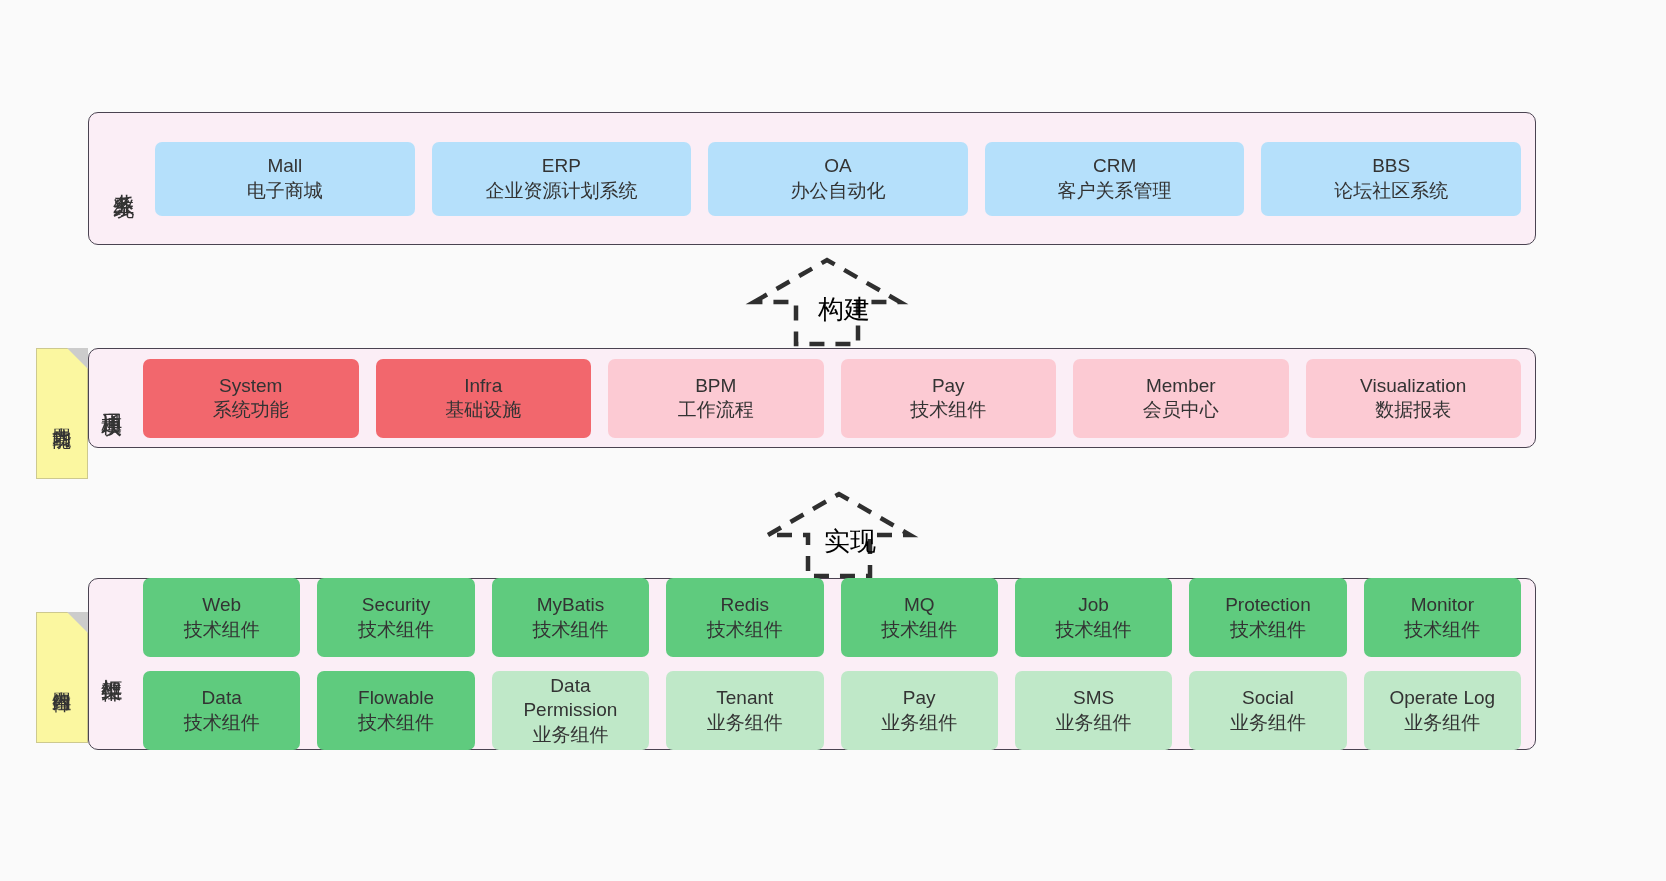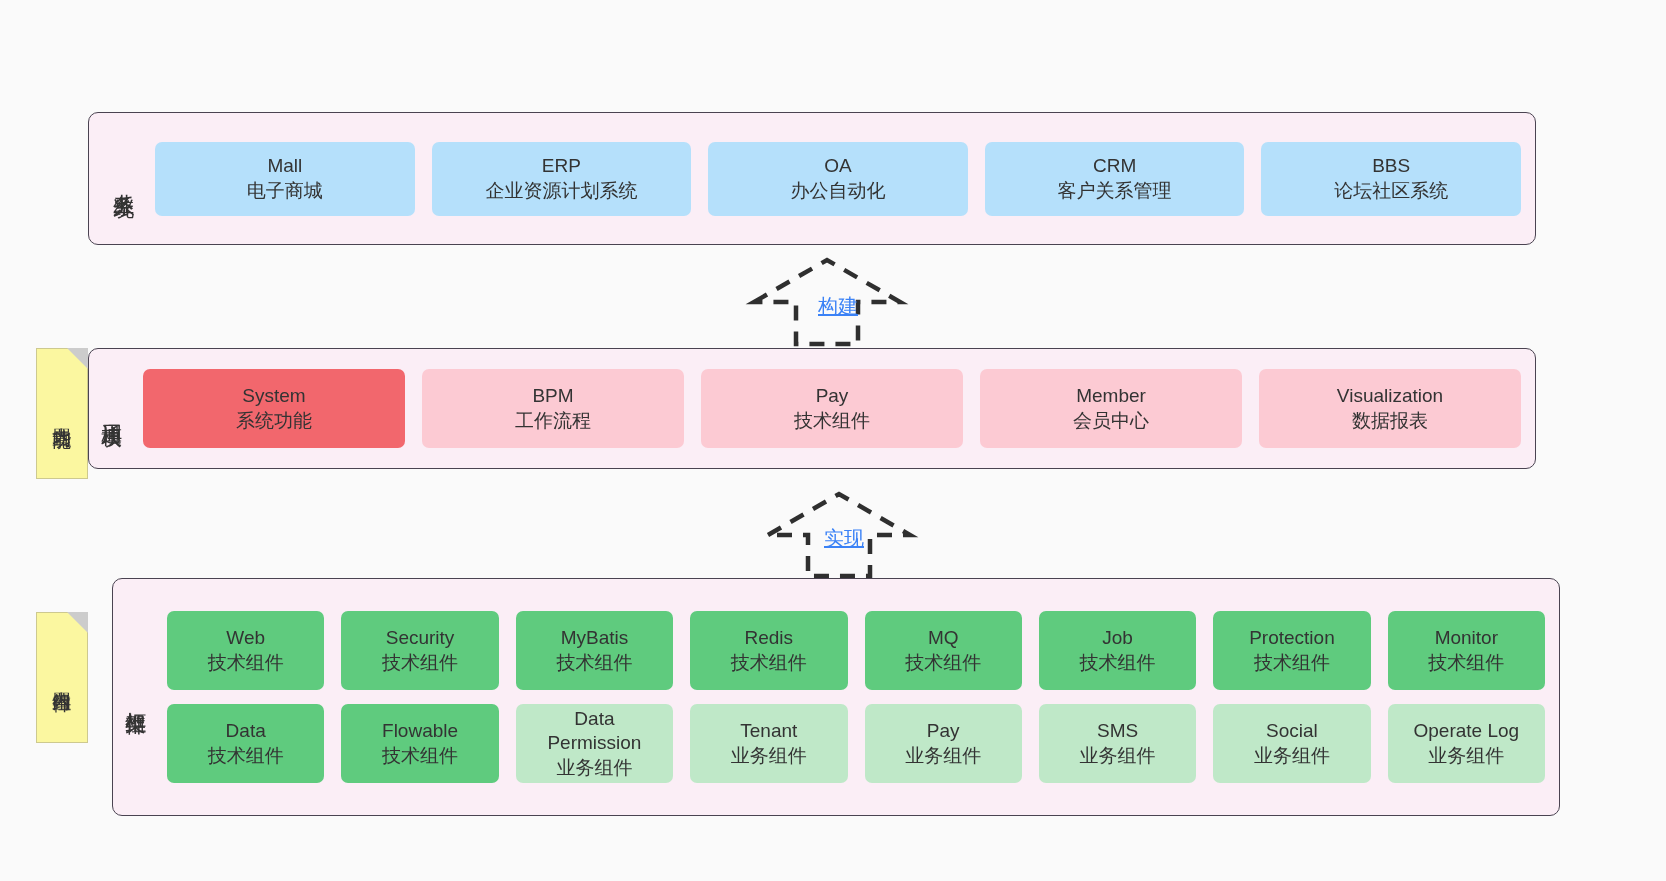--- a/index.html
+++ b/index.html
@@ -82,24 +82,24 @@
   .c-blue        { background: #b5e0fb; }
   .c-red         { background: #f2676d; }
   .c-pink        { background: #fccad3; }
   .c-green       { background: #5fcb7e; }
   .c-lightgreen  { background: #bfe8c8; }
 
   
   #layer-business { left: 88px;  top: 112px; width: 1448px; height: 133px; padding-left: 12px; }
   #layer-business .card { height: 74px; }
 
-  #layer-common   { left: 88px;  top: 348px; width: 1448px; height: 121px; }
+  #layer-common   { left: 88px;  top: 348px; width: 1448px; height: 100px; }
   #layer-common .card { height: 79px; }
 
-  #layer-framework{ left: 88px;  top: 578px; width: 1448px; height: 238px; margin-left: 24px; }
+  #layer-framework{ left: 88px;  top: 578px; width: 1448px; height: 172px; }
   #layer-framework .card { height: 79px; }
 
   
   .note {
     position: absolute;
     width: 52px;
     background: #fbf7a0;
     border: 1px solid #cdc98f;
     box-sizing: border-box;
     display: flex;
@@ -132,26 +132,25 @@
   }
   .arrow-svg path {
     fill: none;
     stroke: #2f2f2f;
     stroke-width: 4.5;
     stroke-dasharray: 15 11;
     stroke-linecap: butt;
   }
   .arrow-label {
     position: absolute;
-    font-size: 20px;
-    color: #3b82f6;
+    font-size: 26px;
+    color: #000000;
     background: transparent;
     white-space: nowrap;
     line-height: 1;
-    text-decoration: underline;
   }
   #arrow-build  { left: 752px; top: 256px; }
   #arrow-build-label { left: 818px; top: 296px; }
   #arrow-impl   { left: 766px; top: 490px; }
   #arrow-impl-label { left: 824px; top: 528px; }
 </style>
 </head>
 <body>
 
 <div id="canvas">
@@ -194,20 +193,24 @@
   </div>
 
   <div class="layer" id="layer-common">
     <div class="layer-title">通用模块</div>
     <div class="layer-body">
       <div class="row">
         <div class="card c-red">
           <span class="t1">System</span>
           <span class="t2">系统功能</span>
         </div>
+        <div class="card c-red">
+          <span class="t1">Infra</span>
+          <span class="t2">基础设施</span>
+        </div>
         <div class="card c-pink">
           <span class="t1">BPM</span>
           <span class="t2">工作流程</span>
         </div>
         <div class="card c-pink">
           <span class="t1">Pay</span>
           <span class="t2">技术组件</span>
         </div>
         <div class="card c-pink">
           <span class="t1">Member</span>

